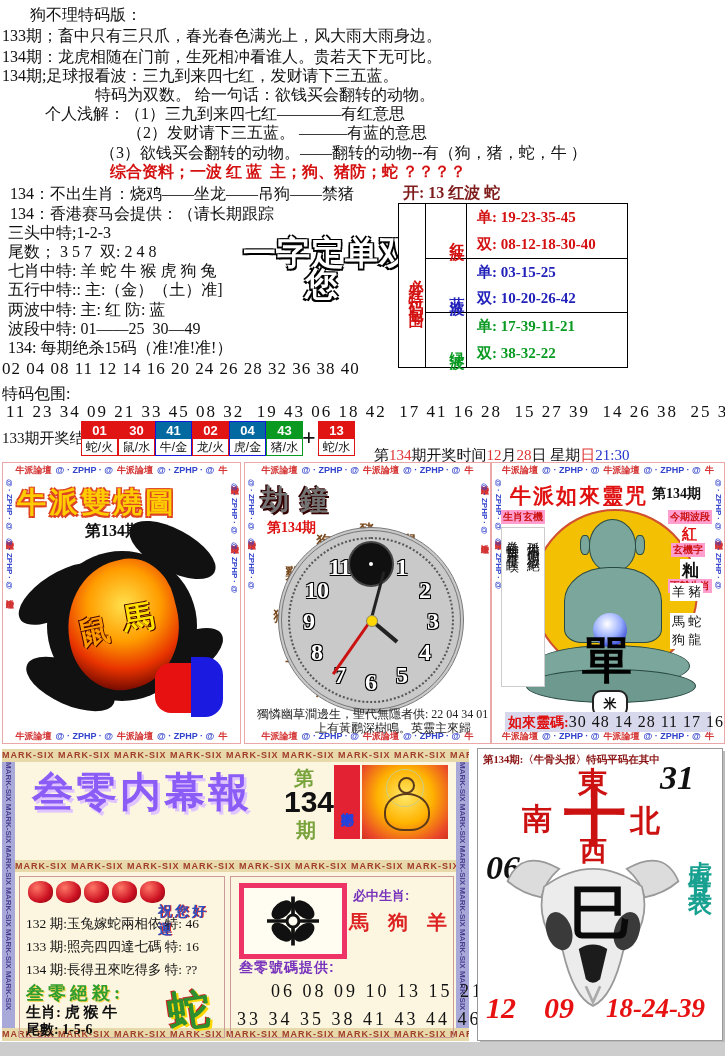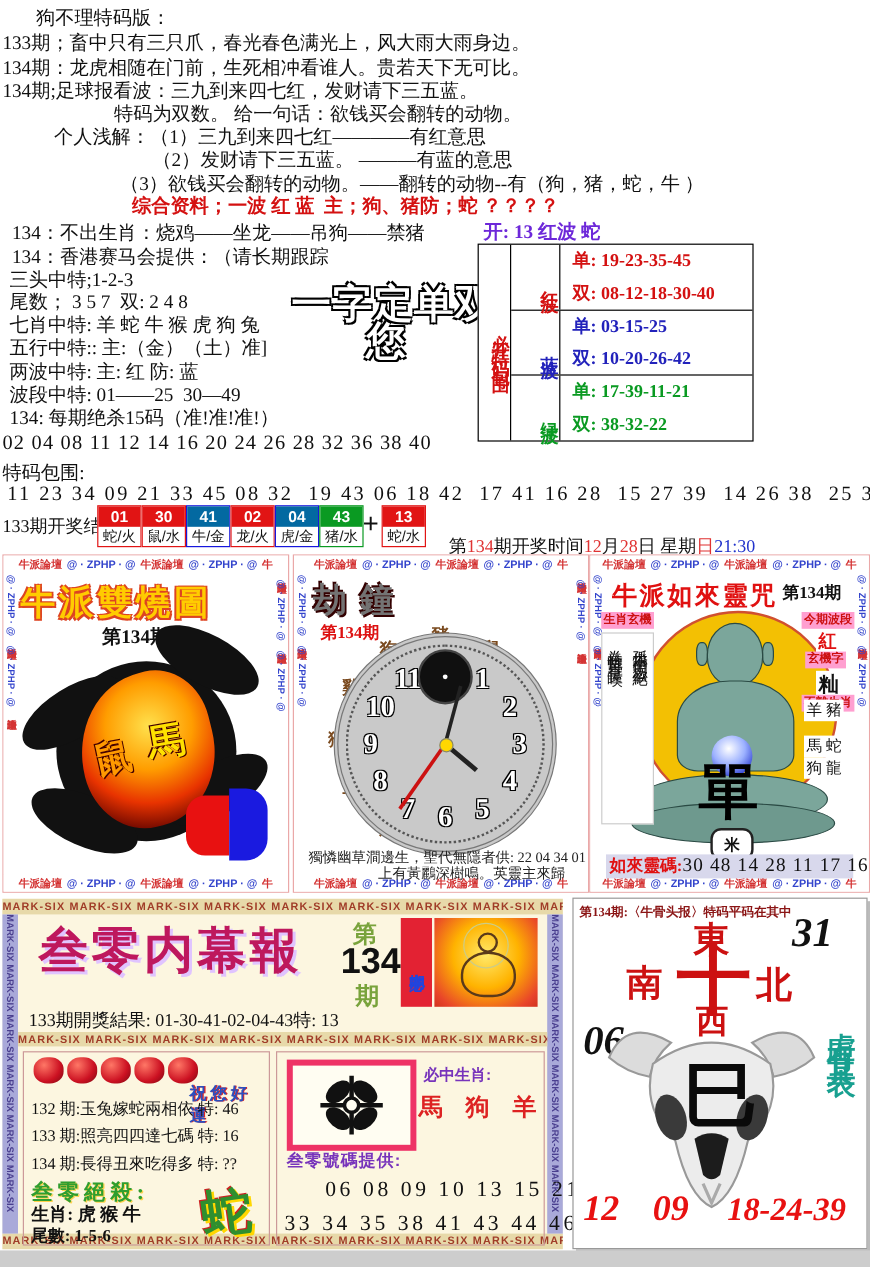--- a/index.html
+++ b/index.html
@@ -80,21 +80,21 @@
   <div class="abs ln" style="left:8px;top:261px;">七肖中特: 羊 蛇 牛 猴 虎 狗 兔</div>
   <div class="abs ln" style="left:8px;top:280px;">五行中特:: 主:（金）（土）准]</div>
   <div class="abs ln" style="left:8px;top:300px;">两波中特: 主: 红 防: 蓝</div>
   <div class="abs ln" style="left:8px;top:319px;">波段中特: 01——25  30—49</div>
   <div class="abs ln" style="left:8px;top:338px;">134: 每期绝杀15码（准!准!准!）</div>
   <div class="abs ln" style="left:2px;top:359px;font-size:17px;letter-spacing:1px;">02 04 08 11 12 14 16 20 24 26 28 32 36 38 40</div>
 
   <div class="abs hollow" style="left:243px;top:231px;font-size:33px;letter-spacing:1px;">一字定单双</div>
   <div class="abs hollow" style="left:305px;top:262px;font-size:33px;">您</div>
 
-  <div class="abs" style="left:403px;top:183px;font-size:16px;font-weight:bold;color:#6d28d9;white-space:pre;">开: 13 红波 蛇</div>
+  <div class="abs" style="left:403px;top:183px;font-size:16px;font-weight:bold;color:#7f1d1d;white-space:pre;">开: 13 红波 蛇</div>
   <div class="abs" id="wave-table" style="left:398px;top:203px;width:228px;height:163px;">
     <div class="wside">必开特码包围</div>
     <div class="wbody">
       <div class="wrow" data-color="red">
         <div class="wname">红波</div>
         <div class="wvals">
           <div>单: 19-23-35-45</div>
           <div>双: 08-12-18-30-40</div>
         </div>
       </div>
@@ -297,34 +297,33 @@
       <span style="color:#e01111;font-weight:bold;font-size:14px;margin-left:3px;">如來靈碼:</span><span style="font-size:16px;color:#111;letter-spacing:1px;">30 48 14 28 11 17 16</span>
     </div>
   </div>
 
   <div class="abs" style="left:2px;top:749px;width:467px;height:292px;background:#fcf6e0;">
     <div class="abs mstrip" style="left:0;top:0;width:467px;height:13px;">MARK-SIX   MARK-SIX   MARK-SIX   MARK-SIX   MARK-SIX   MARK-SIX   MARK-SIX   MARK-SIX   MARK-SIX</div>
     <div class="abs mstrip" style="left:0;bottom:0;width:467px;height:13px;">MARK-SIX   MARK-SIX   MARK-SIX   MARK-SIX   MARK-SIX   MARK-SIX   MARK-SIX   MARK-SIX   MARK-SIX</div>
     <div class="abs mvstrip" style="left:0;top:13px;bottom:13px;width:13px;">MARK-SIX  MARK-SIX  MARK-SIX  MARK-SIX  MARK-SIX  MARK-SIX  MARK-SIX</div>
     <div class="abs mvstrip" style="right:0;top:13px;bottom:13px;width:13px;">MARK-SIX  MARK-SIX  MARK-SIX  MARK-SIX  MARK-SIX  MARK-SIX  MARK-SIX</div>
 
-    <div class="abs" style="left:30px;top:16px;font-size:41px;font-weight:bold;color:#be185d;letter-spacing:3px;
+    <div class="abs" style="left:30px;top:16px;font-size:41px;font-weight:bold;color:#8b5cf6;letter-spacing:3px;
          font-family:'Liberation Sans','DejaVu Sans',sans-serif;text-shadow:2.5px 2.5px 0 #e0c4ff;">叁零内幕報</div>
     <div class="abs" style="left:292px;top:16px;font-size:20px;font-weight:bold;color:#79a33c;">第</div>
     <div class="abs" style="left:282px;top:36px;font-size:30px;font-weight:bold;font-family:'Liberation Sans','DejaVu Sans',sans-serif;">134</div>
     <div class="abs" style="left:294px;top:68px;font-size:20px;font-weight:bold;color:#79a33c;">期</div>
     <div class="abs" style="left:332px;top:16px;width:26px;height:74px;background:#e32233;writing-mode:vertical-rl;text-orientation:upright;
          color:#2244dd;font-weight:bold;font-size:13px;text-align:center;line-height:26px;">本期必中</div>
     <div class="abs" style="left:360px;top:16px;width:86px;height:74px;
          background:radial-gradient(circle at 50% 42%, #ffe96a, #ffb300 45%, #e8442a 85%, #d13320);">
       <div class="abs" style="left:24px;top:4px;width:36px;height:36px;border:1px solid #cc8;border-radius:50%;"></div>
       <div class="abs" style="left:36px;top:12px;width:13px;height:13px;border:2px solid #5a3a1a;border-radius:50%;"></div>
       <div class="abs" style="left:22px;top:28px;width:42px;height:34px;border:2px solid #5a3a1a;border-radius:50% 50% 42% 42%;"></div>
     </div>
-    <div class="abs" style="left:22px;top:92px;font-size:15px;white-space:pre;">133期開獎結果: 01-30-41-02-04-43特: 13</div>
     <div class="abs mstrip" style="left:13px;top:111px;width:441px;height:12px;line-height:12px;">MARK-SIX   MARK-SIX   MARK-SIX   MARK-SIX   MARK-SIX   MARK-SIX   MARK-SIX   MARK-SIX   MARK-SIX</div>
 
     <div class="subbox" style="left:17px;top:127px;width:204px;height:160px;">
       <div class="abs" style="left:8px;top:4px;width:25px;height:22px;border-radius:45%;background:radial-gradient(circle at 35% 30%,#ff7766,#cc1122 60%,#770811);"></div>
       <div class="abs" style="left:36px;top:4px;width:25px;height:22px;border-radius:45%;background:radial-gradient(circle at 35% 30%,#ff7766,#cc1122 60%,#770811);"></div>
       <div class="abs" style="left:64px;top:4px;width:25px;height:22px;border-radius:45%;background:radial-gradient(circle at 35% 30%,#ff7766,#cc1122 60%,#770811);"></div>
       <div class="abs" style="left:92px;top:4px;width:25px;height:22px;border-radius:45%;background:radial-gradient(circle at 35% 30%,#ff7766,#cc1122 60%,#770811);"></div>
       <div class="abs" style="left:120px;top:4px;width:25px;height:22px;border-radius:45%;background:radial-gradient(circle at 35% 30%,#ff7766,#cc1122 60%,#770811);"></div>
       <div class="abs" style="left:138px;top:26px;font-size:14px;font-weight:bold;color:#2a4fc0;letter-spacing:3px;text-shadow:1px 0 0 #d22;">祝您好運</div>
       <div class="abs" style="left:6px;top:38px;font-size:13.5px;white-space:pre;">132 期:玉兔嫁蛇兩相依 特: 46</div>

